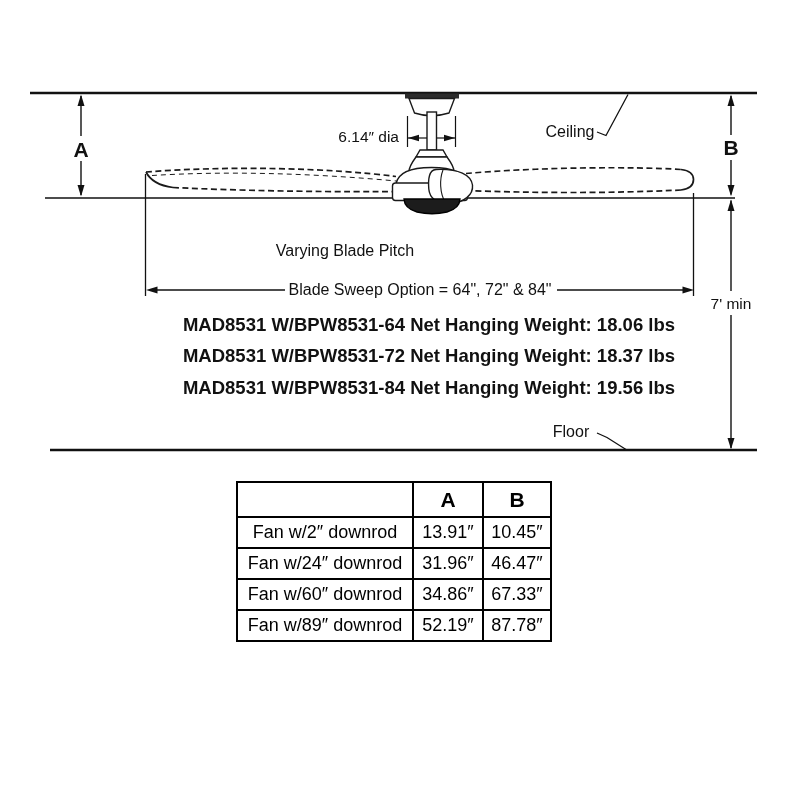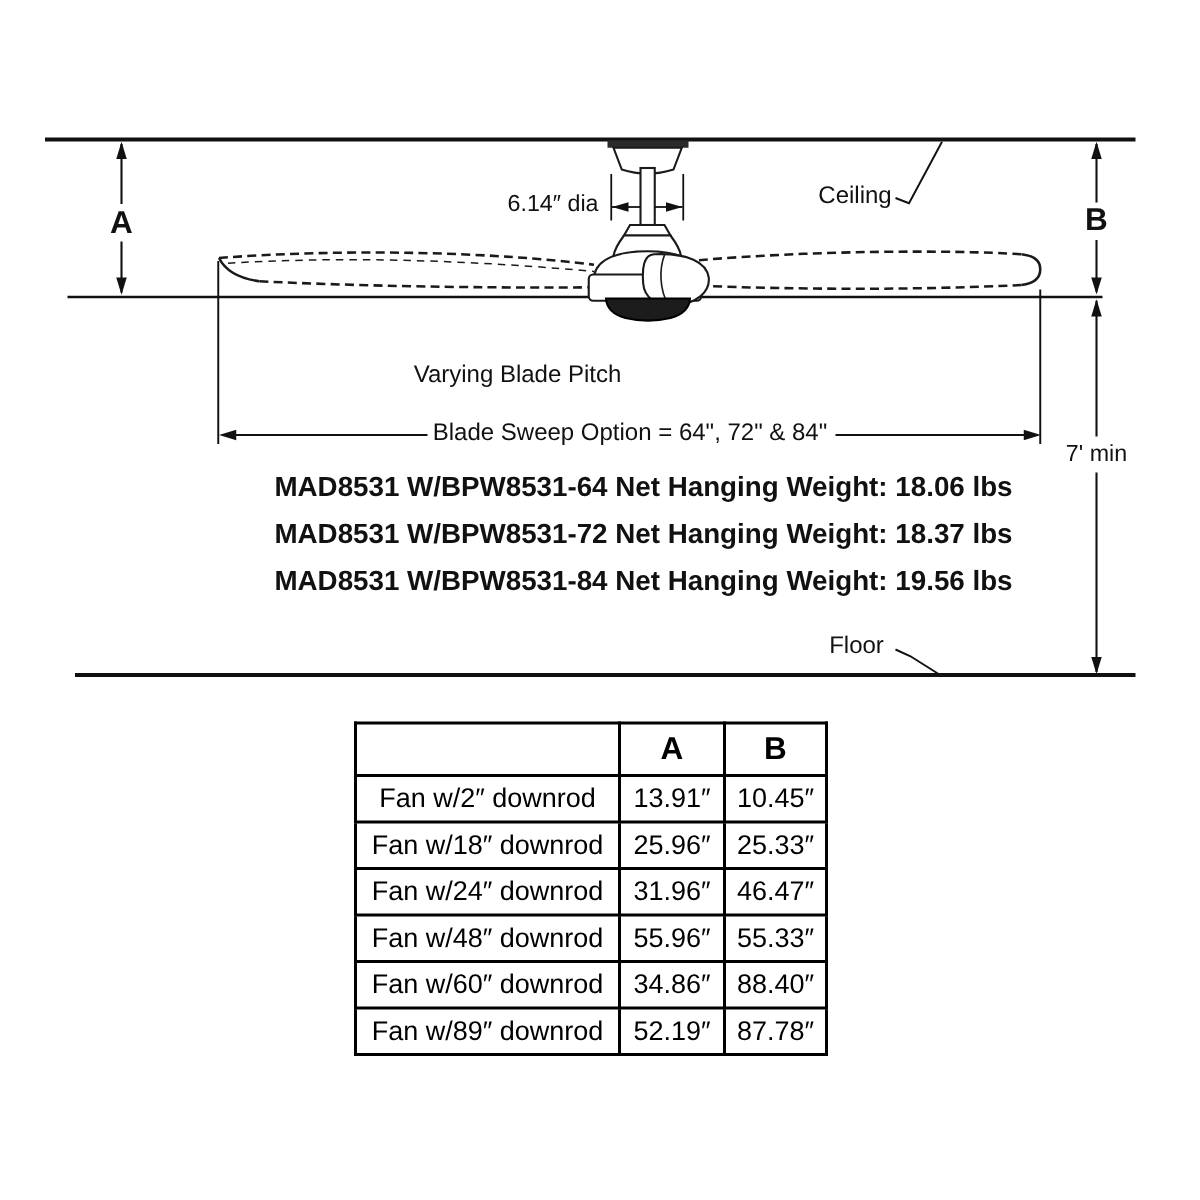--- a/index.html
+++ b/index.html
@@ -131,38 +131,28 @@
       <th>B</th>
     </tr>
   </thead>
   <tbody>
     <tr>
       <td>Fan w/2″ downrod</td>
       <td>13.91″</td>
       <td>10.45″</td>
     </tr>
     <tr>
-      <td>Fan w/18″ downrod</td>
-      <td>25.96″</td>
-      <td>25.33″</td>
-    </tr>
-    <tr>
       <td>Fan w/24″ downrod</td>
       <td>31.96″</td>
       <td>46.47″</td>
     </tr>
     <tr>
-      <td>Fan w/48″ downrod</td>
-      <td>55.96″</td>
-      <td>55.33″</td>
-    </tr>
-    <tr>
       <td>Fan w/60″ downrod</td>
       <td>34.86″</td>
-      <td>88.40″</td>
+      <td>67.33″</td>
     </tr>
     <tr>
       <td>Fan w/89″ downrod</td>
       <td>52.19″</td>
       <td>87.78″</td>
     </tr>
   </tbody>
 </table>
 
 </body></html>

